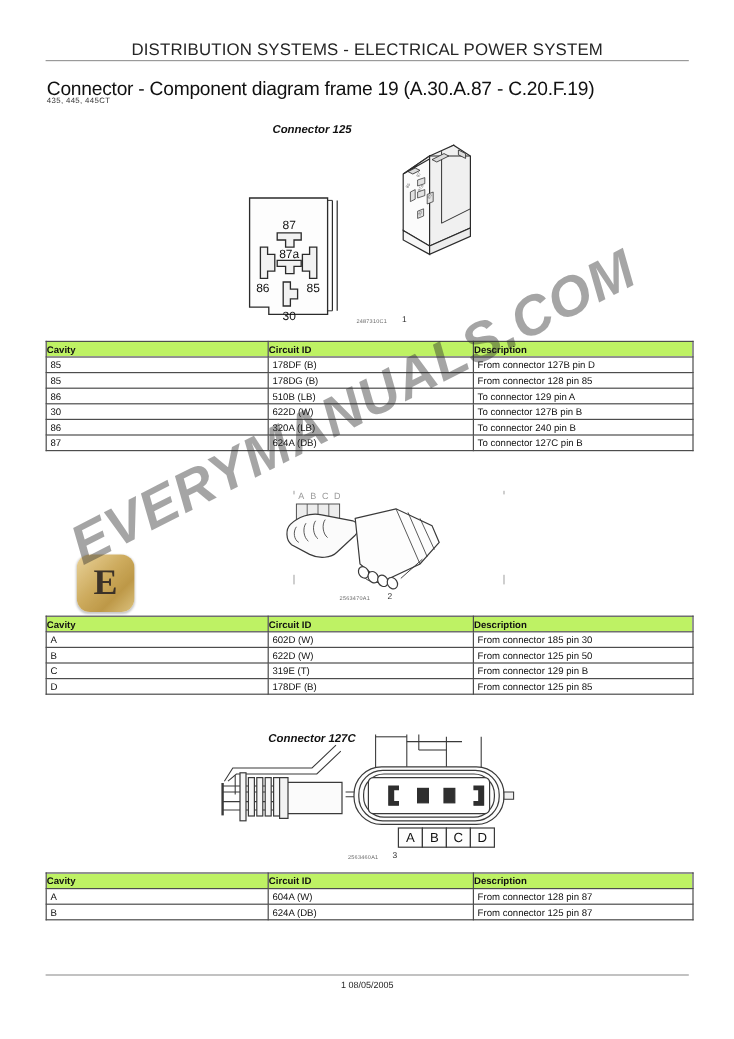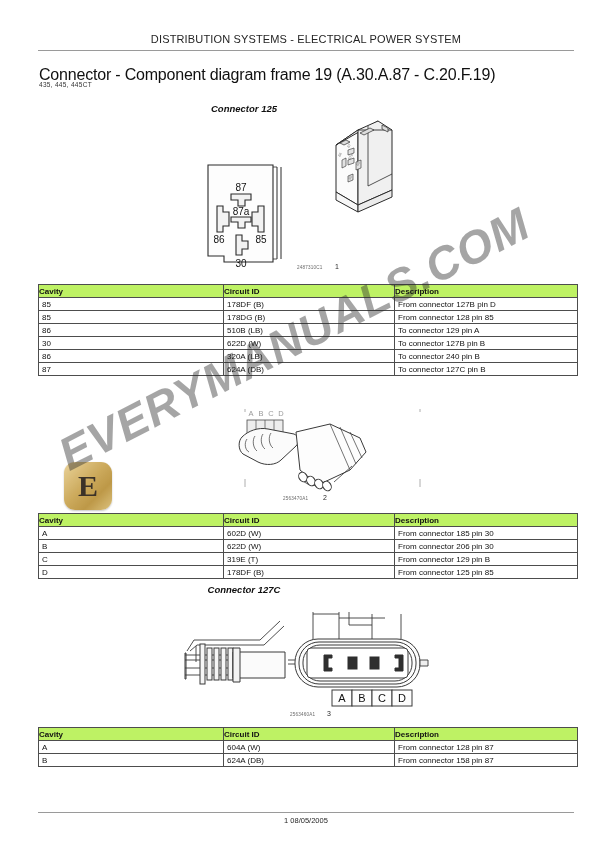--- a/index.html
+++ b/index.html
@@ -68,21 +68,21 @@
     font-size: 30px;
     color: #2b2116;
   }
 
   
   .doc-header {
     position: absolute;
     left: 0; top: 33px;
     width: 612px;
     text-align: center;
-    font-size: 11px;
+    font-size: 14px;
     letter-spacing: 0.15px;
     color: #252525;
   }
   .rule-top {
     position: absolute;
     left: 38px; top: 50px;
     width: 536px; height: 1px;
     background: #9a9a9a;
   }
   .doc-title {
@@ -105,20 +105,21 @@
   
   .fig-caption {
     position: absolute;
     width: 488px;
     left: 0;
     text-align: center;
     font-size: 9.5px;
     font-weight: bold;
     font-style: italic;
     color: #101010;
+    padding-left: 16px;
   }
   .fig-id {
     position: absolute;
     font-size: 4.6px;
     color: #6a6a6a;
     letter-spacing: 0.2px;
     white-space: nowrap;
   }
   .fig-num {
     position: absolute;
@@ -346,36 +347,36 @@
     </thead>
     <tbody>
       <tr>
         <td>A</td>
         <td>602D (W)</td>
         <td>From connector 185 pin 30</td>
       </tr>
       <tr>
         <td>B</td>
         <td>622D (W)</td>
-        <td>From connector 206 pin 30</td>
+        <td>From connector 125 pin 50</td>
       </tr>
       <tr>
         <td>C</td>
         <td>319E (T)</td>
         <td>From connector 129 pin B</td>
       </tr>
       <tr>
         <td>D</td>
         <td>178DF (B)</td>
         <td>From connector 125 pin 85</td>
       </tr>
     </tbody>
   </table>
 
-  <div class="fig-caption" style="top:584px;">Connector 127C</div>
+  <div class="fig-caption" style="top:610px;">Connector 127C</div>
 
   <svg class="svg-layer" width="612" height="866" style="z-index:1;">
 
     <g stroke="#3a3a3a" fill="none" stroke-width="1">
       <path d="M185,653 L185,679 L186,679 L186,653 Z" fill="#f0f0f0"></path>
 
       <path d="M186,658 L186,658 L186,658"></path>
       <path d="M185,655 L252,655" stroke-width="0.9"></path>
       <path d="M185,660 L252,660" stroke-width="0.9"></path>
       <path d="M185,668 L252,668" stroke-width="0.9"></path>
@@ -449,21 +450,21 @@
     </thead>
     <tbody>
       <tr>
         <td>A</td>
         <td>604A (W)</td>
         <td>From connector 128 pin 87</td>
       </tr>
       <tr>
         <td>B</td>
         <td>624A (DB)</td>
-        <td>From connector 158 pin 87</td>
+        <td>From connector 125 pin 87</td>
       </tr>
     </tbody>
   </table>
 
   <div class="rule-bottom"></div>
   <div class="footer">
     <div>1 08/05/2005</div>
   </div>
 
   <div class="watermark">

